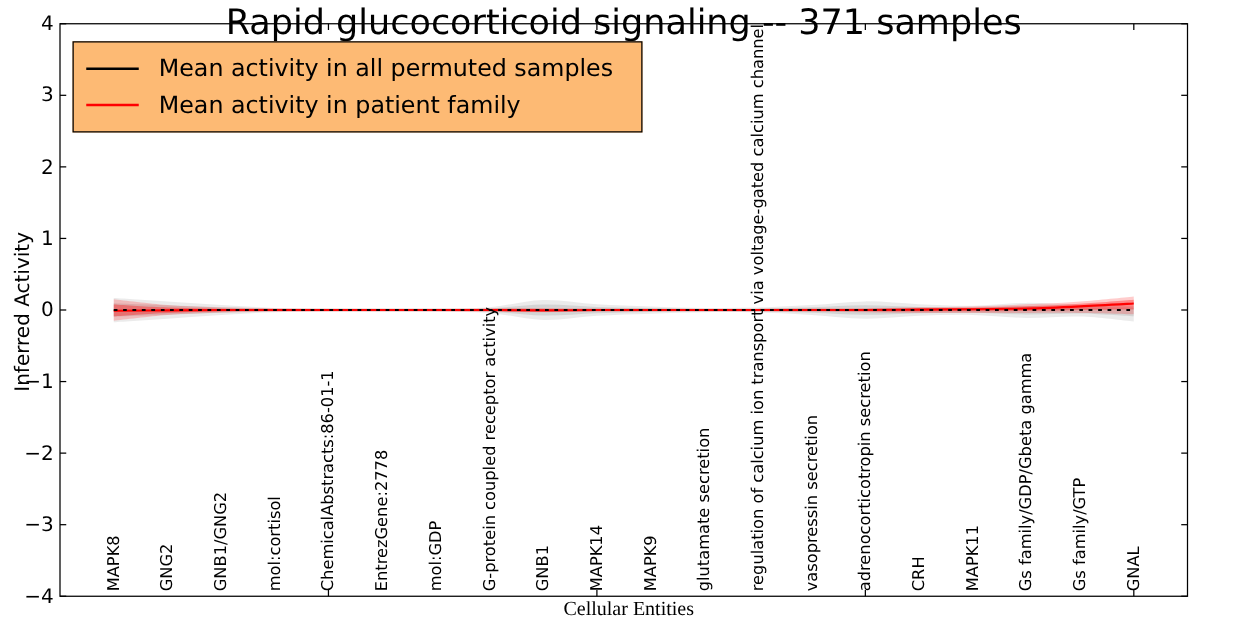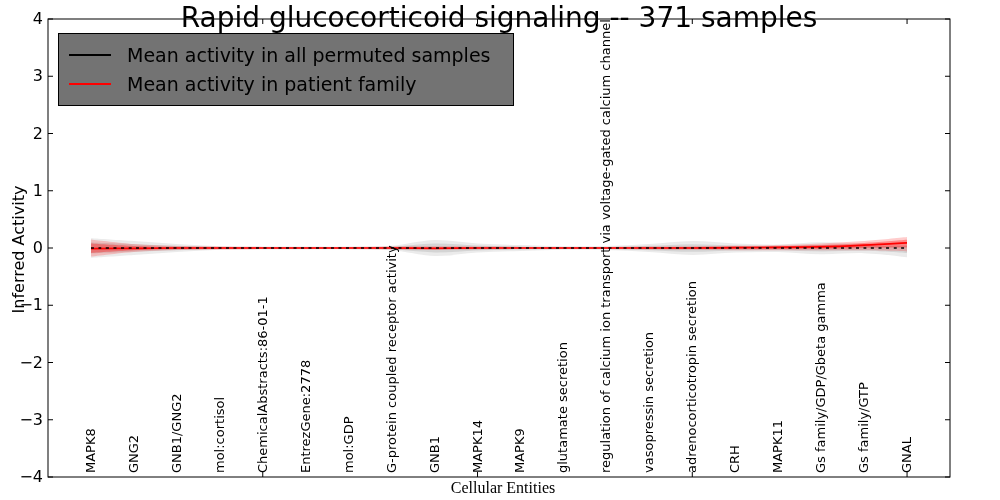--- a/index.html
+++ b/index.html
@@ -6,21 +6,21 @@
   body{width:1000px;height:500px;overflow:hidden;position:relative;
        font-family:"DejaVu Sans","Liberation Sans",sans-serif;color:#000;}
   #figure{position:absolute;left:0;top:0;width:1000px;height:500px;}
   #chart-svg{position:absolute;left:0;top:0;}
   .title{position:absolute;left:48px;top:1px;width:902px;text-align:center;
          font-size:28px;color:#000;}
   .ylabel{position:absolute;left:-62px;top:240px;width:160px;text-align:center;
           font-size:16px;transform:rotate(-90deg);transform-origin:center center;}
   .xlabel{position:absolute;left:48px;top:479px;width:910px;text-align:center;font-size:16px;font-family:Liberation Serif, serif;}
   .ytick-label{position:absolute;left:0;width:43px;text-align:right;font-size:16px;line-height:16px;}
-  .legend{position:absolute;left:58px;top:33px;width:456px;background:#737373;
+  .legend{position:absolute;left:58px;top:33px;width:456px;background:#fdba74;
           border:1px solid #000;box-sizing:border-box;padding:6px 10px 7px 10px;z-index:5;}
   .legend-row{display:flex;align-items:center;height:29px;}
   .legend-line{width:42px;height:0;border-top-style:solid;border-top-width:2px;margin-right:16px;flex:none;}
   .legend-text{font-size:19px;white-space:nowrap;}
 </style>
 </head>
 <body>
 
 <div id="figure">
 

